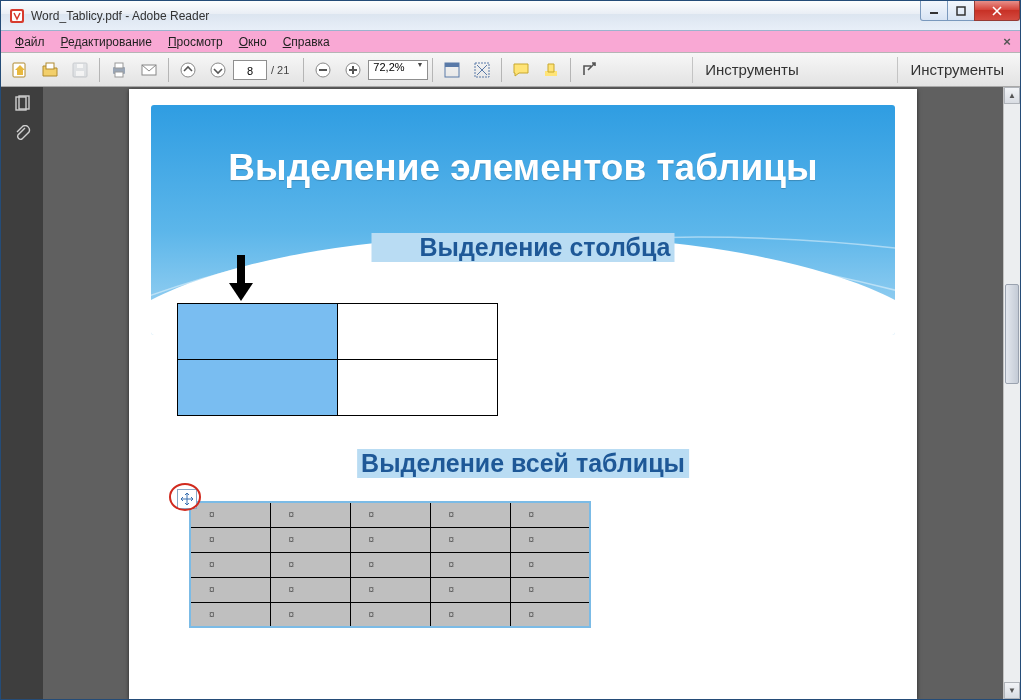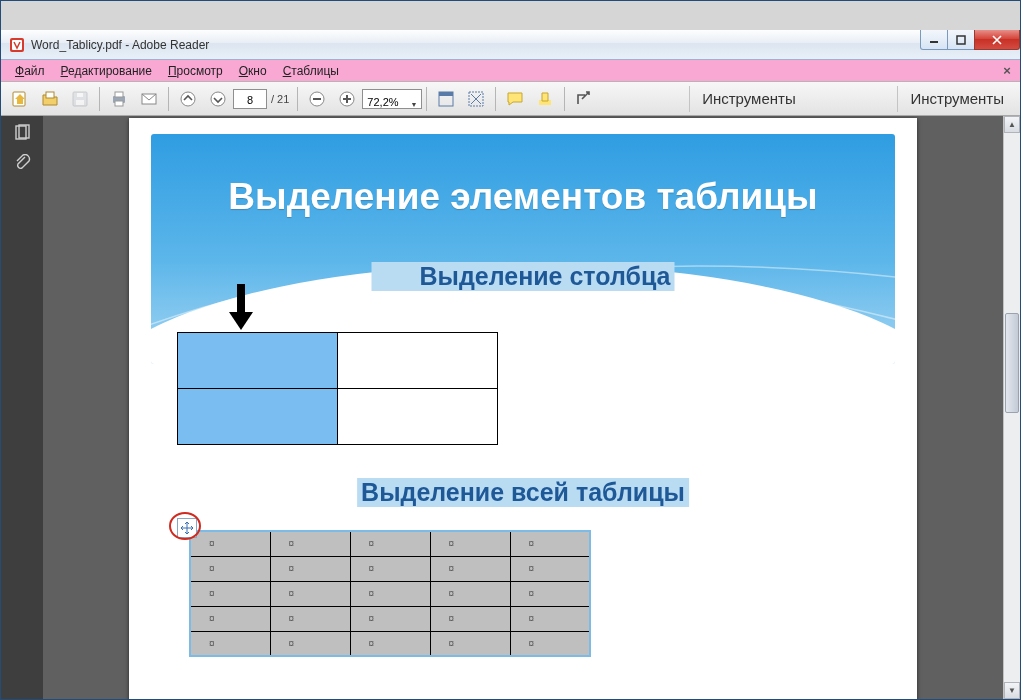--- a/index.html
+++ b/index.html
@@ -14,21 +14,20 @@
   }
 
   
   .titlebar {
     height: 30px;
     background: linear-gradient(to bottom, #fdfefe, #e9eef5 45%, #dce5f0 46%, #e8eff8);
     display: flex; align-items: center;
     padding-left: 8px;
     border-bottom: 1px solid #9bb3cd;
     position: relative;
-    margin-top: 29px;
   }
   .titlebar .app-icon {
     width: 16px; height: 16px; margin-right: 6px;
     display: inline-flex; align-items: center; justify-content: center;
   }
   .titlebar .title { font-size: 12px; color: #333; }
   .win-controls { position: absolute; right: 0; top: 0; display: flex; height: 20px; }
   .win-btn {
     width: 28px; height: 20px;
     border: 1px solid #7a99bd; border-top: none; margin-left: -1px;
@@ -73,24 +72,24 @@
   .tbtn {
     width: 26px; height: 26px; margin: 0 2px;
     border: 1px solid transparent; border-radius: 3px;
     display: flex; align-items: center; justify-content: center;
   }
   .sep { width: 1px; height: 24px; background: #b5b5b5; margin: 0 4px; }
   .page-field {
     width: 34px; height: 20px; border: 1px solid #8f8f8f; background: #fff;
     font-size: 11px; text-align: center; line-height: 20px;
   }
-  .page-total { font-size: 11px; color: #444; margin: 0 4px 0 4px; }
+  .page-total { font-size: 11px; color: #444; margin: 0 10px 0 4px; }
   .zoom-field {
     width: 60px; height: 20px; border: 1px solid #8f8f8f; background: #fff;
-    font-size: 11px; display: flex; align-items: flex-end; padding: 0 4px;
+    font-size: 11px; display: flex; align-items: flex-start; padding: 0 4px;
     justify-content: space-between;
   }
   .zoom-field .chev { font-size: 7px; color: #444; }
   .tool-pane-btn {
     height: 26px; padding: 0 12px; margin-left: auto;
     font-size: 15px; color: #333;
     border-left: 1px solid #c4c4c4;
     display: flex; align-items: center;
   }
 
@@ -229,21 +228,21 @@
           </svg>
       </div>
     </div>
   </div>
 
   <div class="menubar">
     <span class="mitem"><u>Ф</u><span></span><span>айл</span></span>
     <span class="mitem"><u>Р</u><span>едактирование</span></span>
     <span class="mitem"><u>П</u><span>росмотр</span></span>
     <span class="mitem"><u>О</u><span>кно</span></span>
-    <span class="mitem"><u>С</u><span>таблицы</span></span>
+    <span class="mitem"><u>С</u><span>правка</span></span>
     <span class="close-panel">×</span>
   </div>
 
   <div class="toolbar">
     <div class="tbtn">
       <svg width="18" height="18" viewBox="0 0 18 18">
           <rect x="2" y="2" width="12" height="14" rx="1" fill="#fff" stroke="#b08a2e"></rect>
           <path d="M9 4 L14 9 L12 9 L12 14 L6 14 L6 9 L4 9 Z" fill="#e8b83e"></path>
         </svg>
     </div>

